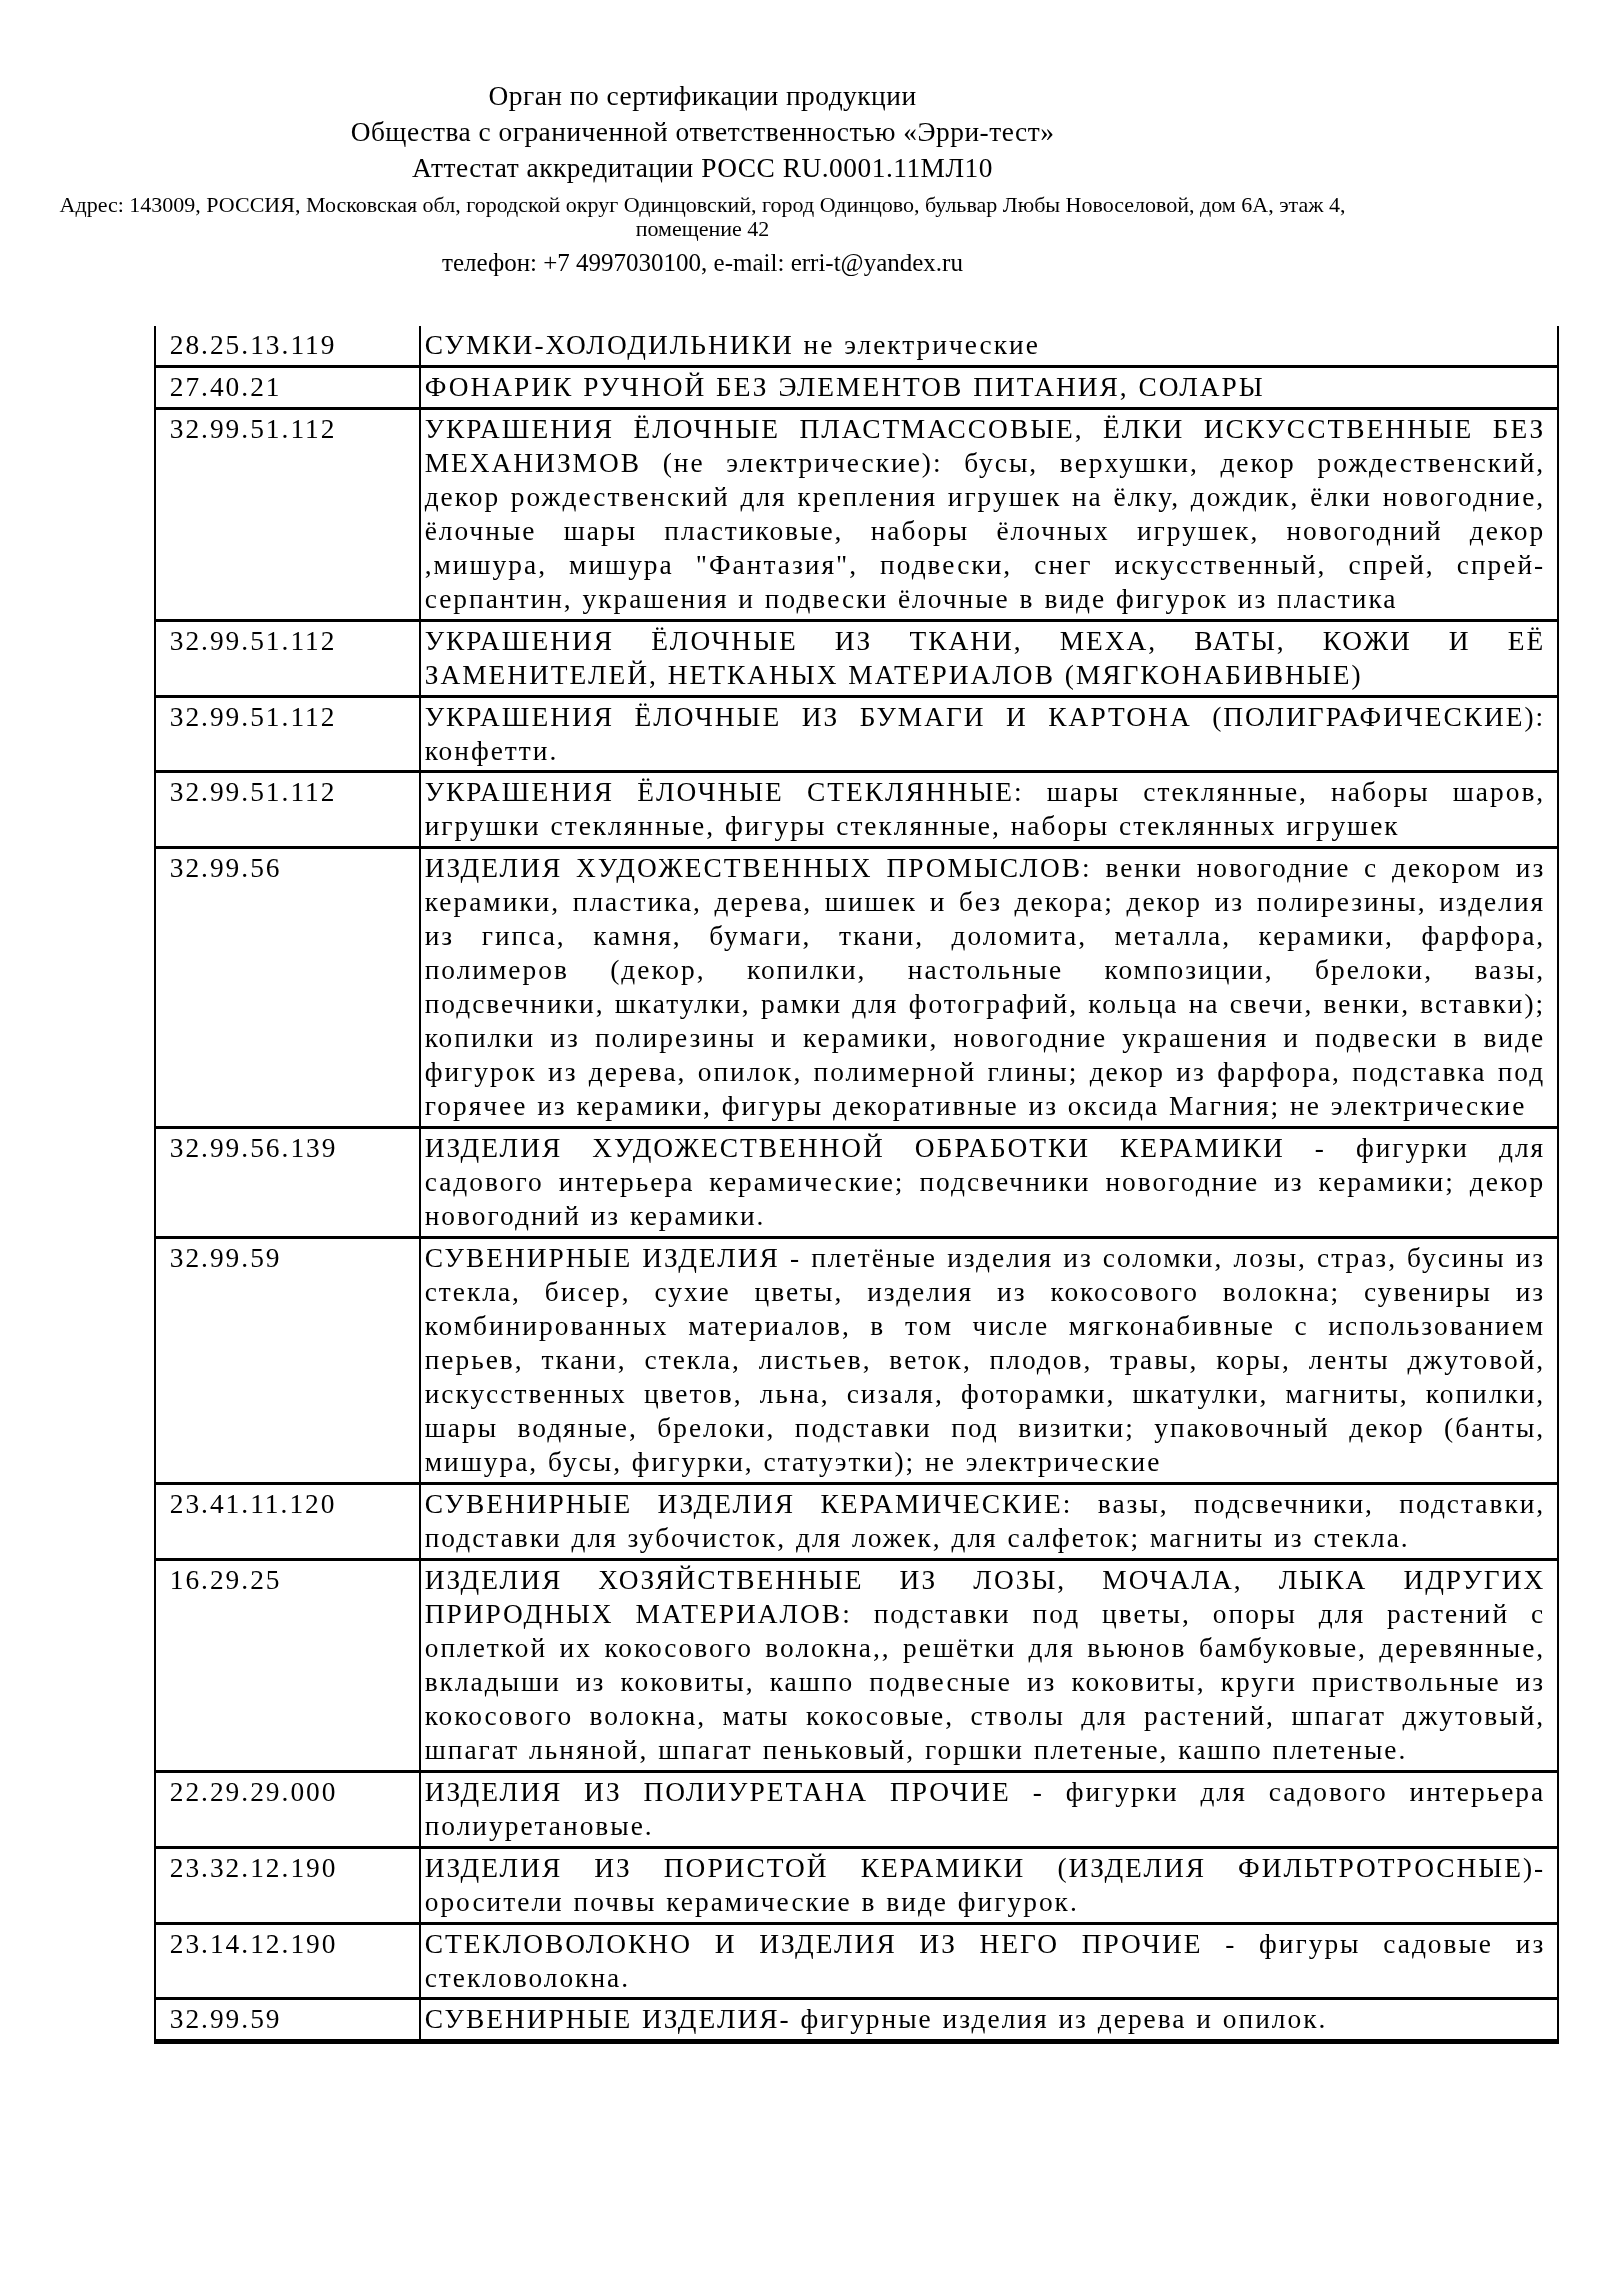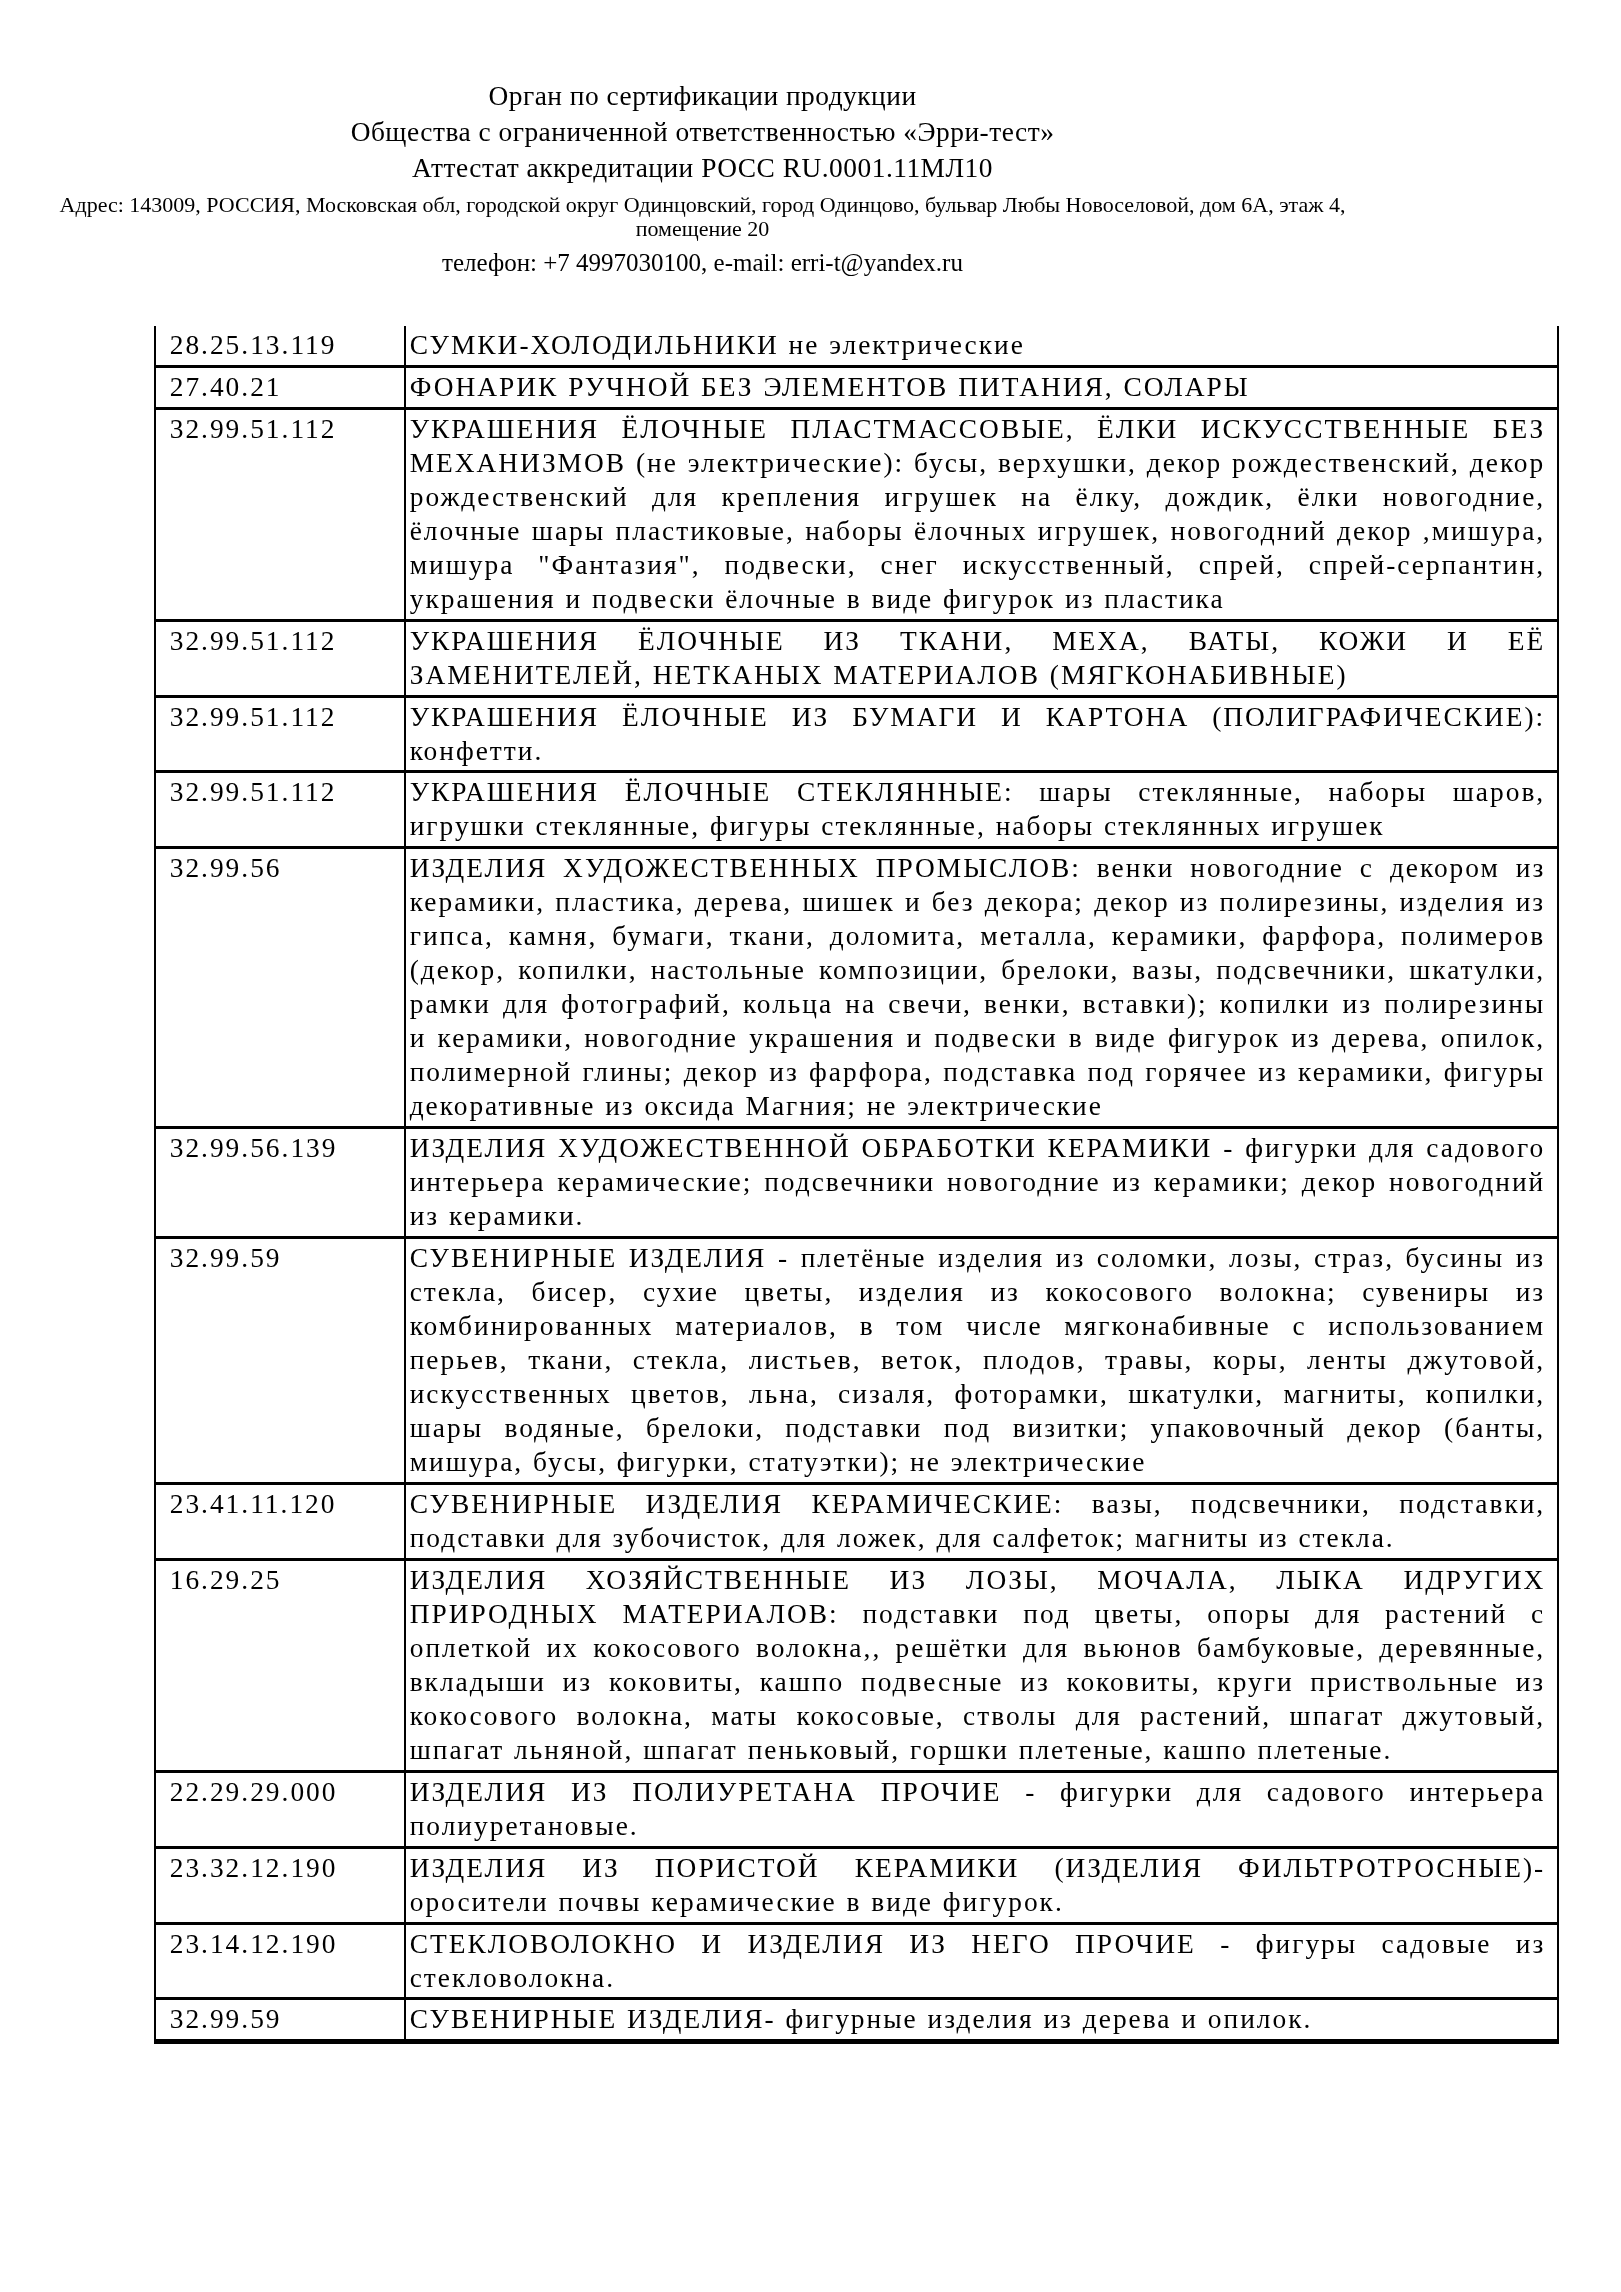--- a/index.html
+++ b/index.html
@@ -68,21 +68,21 @@
     padding-top: 2px;
     padding-bottom: 2.9px;
   }
   table.codes tr:last-child td {
     border-bottom: none;
   }
   td.code {
     width: 232px;
     border-right: 2.9px solid #000;
     padding-left: 13.7px;
-    padding-right: 2px;
+    padding-right: 17px;
     letter-spacing: 2px;
     white-space: nowrap;
   }
   td.desc {
     padding-left: 4px;
     padding-right: 11.8px;
     text-align: justify;
     letter-spacing: 2px;
     word-spacing: 1px;
   }
@@ -91,21 +91,21 @@
 <body>
 
 <div class="page">
 
   <header class="doc-header">
     <div class="h-line">Орган по сертификации продукции</div>
     <div class="h-line">Общества с ограниченной ответственностью «Эрри-тест»</div>
     <div class="h-line">Аттестат аккредитации РОСС RU.0001.11МЛ10</div>
     <div class="addr-block">
       <div class="addr-line">Адрес: 143009, РОССИЯ, Московская обл, городской округ Одинцовский, город Одинцово, бульвар Любы Новоселовой, дом 6А, этаж 4,</div>
-      <div class="addr-line">помещение 20</div>
+      <div class="addr-line">помещение 42</div>
     </div>
     <div class="contact-line">телефон: +7 4997030100, e-mail: erri-t@yandex.ru</div>
   </header>
 
   <div class="tbl-wrap">
     <table class="codes">
       <tbody id="codes-tbody">
     <tr>
       <td class="code">28.25.13.119</td>
       <td class="desc">СУМКИ-ХОЛОДИЛЬНИКИ не электрические</td>

